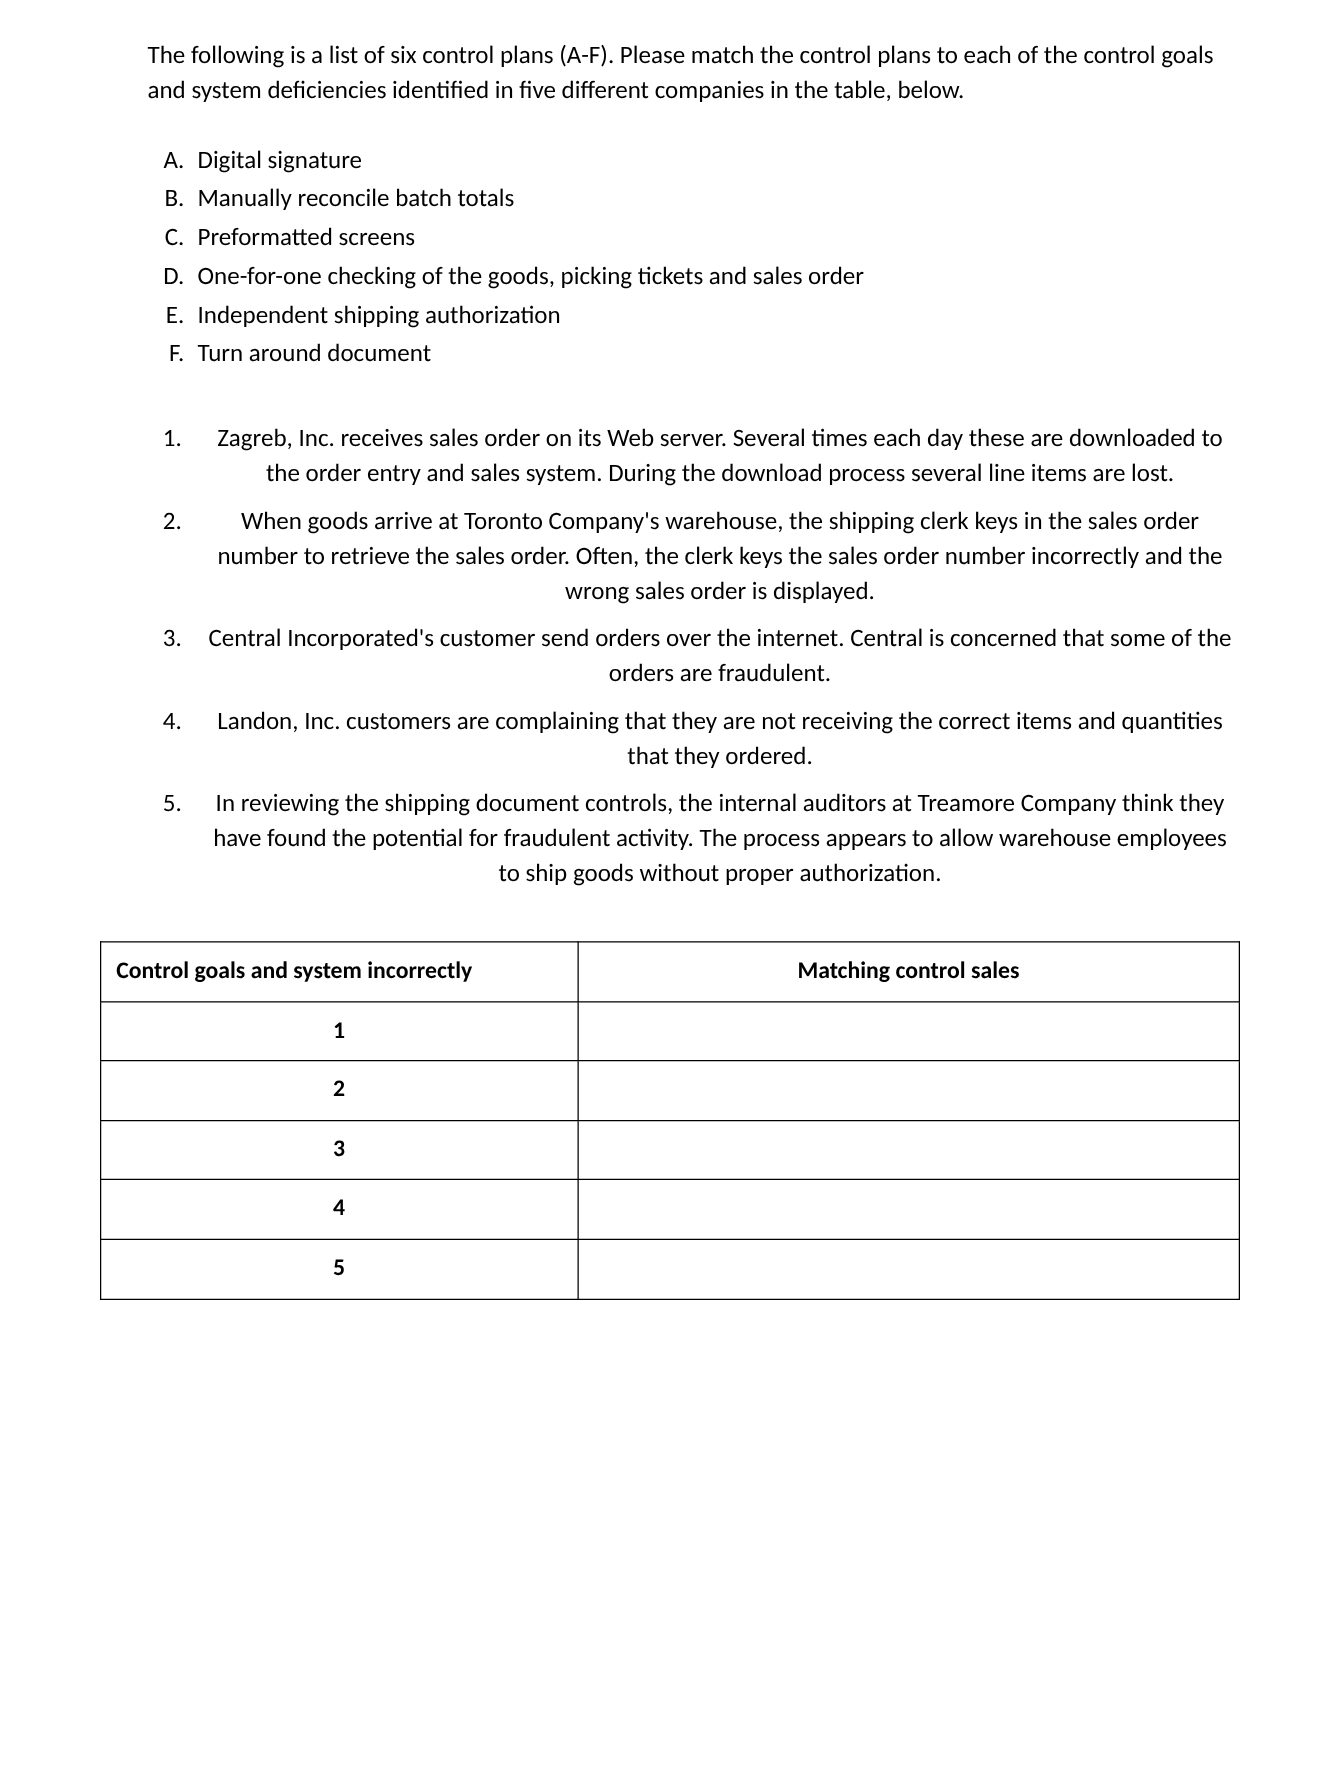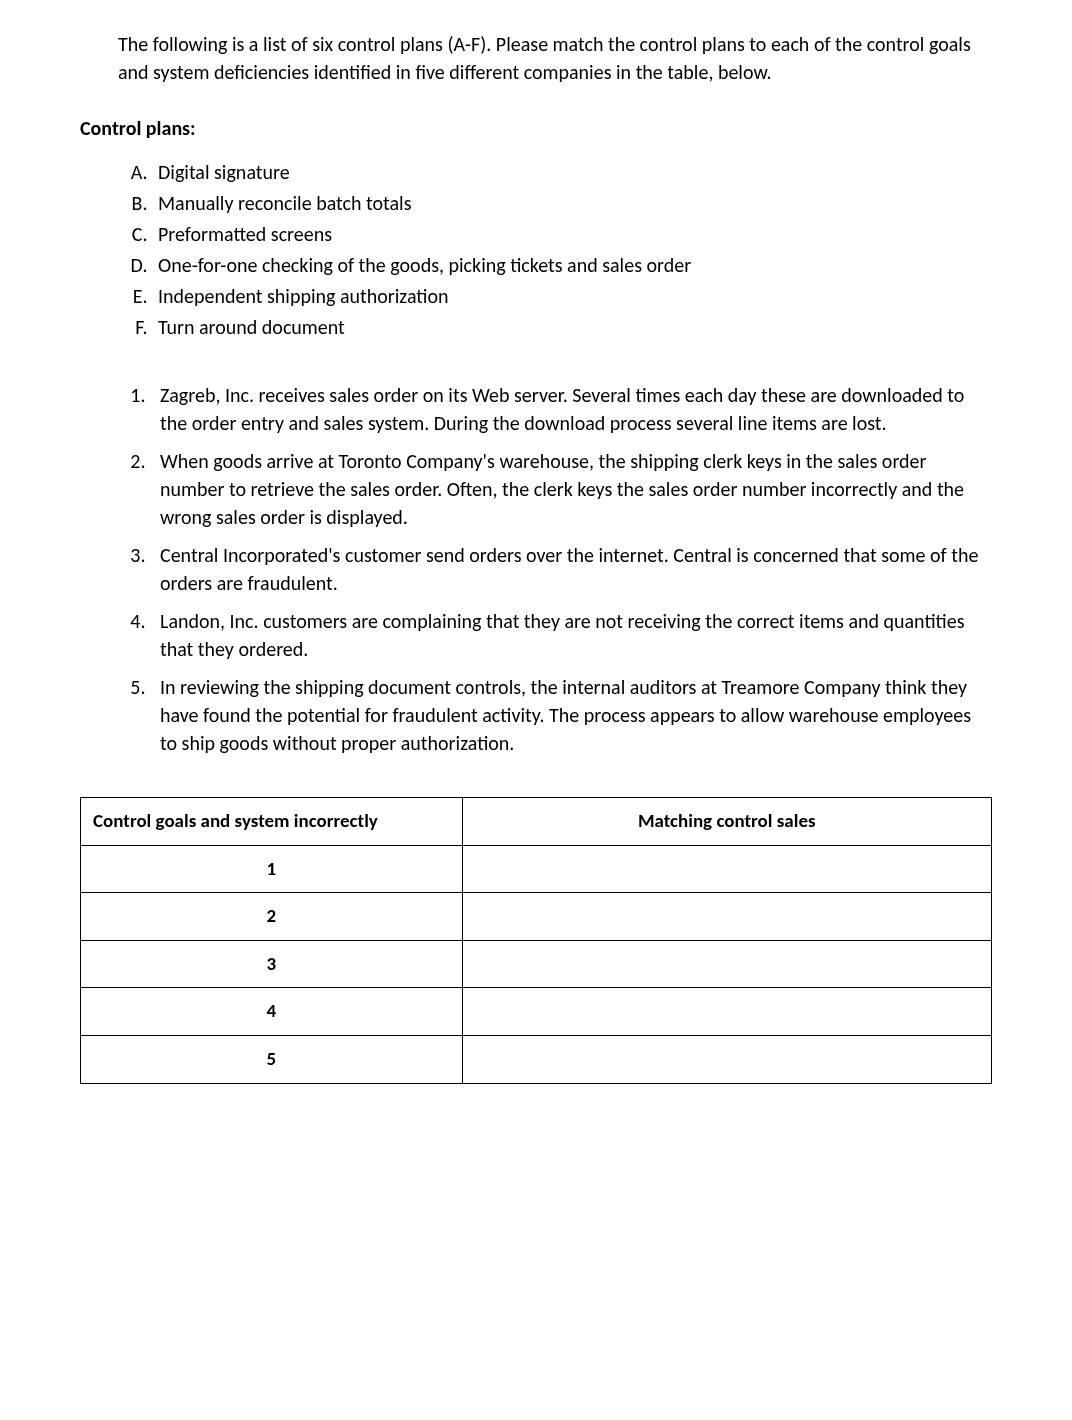--- a/index.html
+++ b/index.html
@@ -31,20 +31,21 @@
       list-style-type: upper-alpha;
       padding-left: 72px;
     }
     ol.alpha li {
       padding-left: 6px;
       margin-bottom: 3px;
     }
     ol.numeric {
       list-style-type: decimal;
       padding-left: 70px;
+      text-align: center;
     }
     ol.numeric li {
       padding-left: 10px;
       margin-bottom: 10px;
     }
     table.match {
       border-collapse: collapse;
       width: 100%;
       margin-top: 40px;
     }
@@ -67,21 +68,20 @@
     table.match td.answer {
       min-width: 430px;
     }
   </style>
 </head>
 <body>
 
 <p class="intro">The following is a list of six control plans (A-F). Please match the control plans to each of the control goals and system deficiencies identified in five different companies in the table, below.</p>
 
 <div class="section">
-  <p class="section-heading">Control plans:</p>
   <ol class="alpha">
     <li>Digital signature</li>
     <li>Manually reconcile batch totals</li>
     <li>Preformatted screens</li>
     <li>One-for-one checking of the goods, picking tickets and sales order</li>
     <li>Independent shipping authorization</li>
     <li>Turn around document</li>
   </ol>
 </div>
 

